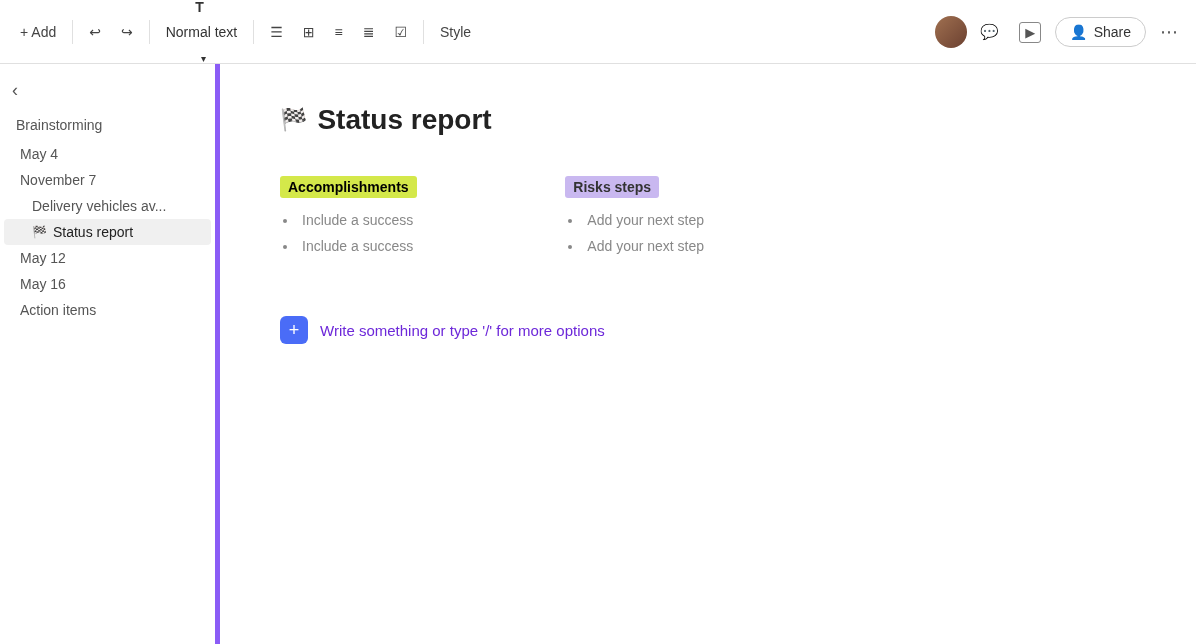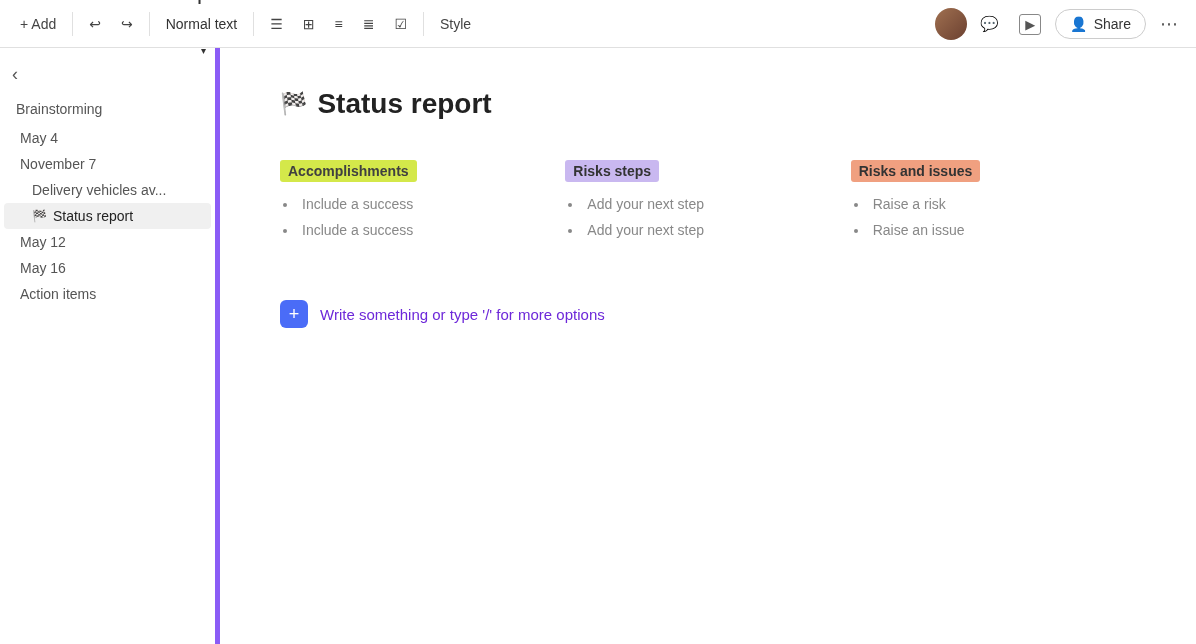--- a/index.html
+++ b/index.html
@@ -1,20 +1,20 @@
 <!DOCTYPE html>
 <html><head>
   <meta charset="utf-8">
   <style>
     * { box-sizing: border-box; margin: 0; padding: 0; }
     body { font-family: 'Segoe UI', Arial, sans-serif; background: #fff; color: #333; height: 644px; overflow: hidden; display: flex; flex-direction: column; }
 
     
     .toolbar {
-      display: flex; align-items: center; padding: 0 12px; height: 48px;
+      display: flex; align-items: center; padding: 0 12px; height: 64px;
       border-bottom: 1px solid #e0e0e0; gap: 4px; flex-shrink: 0;
     }
     .toolbar-btn {
       display: flex; align-items: center; justify-content: center;
       background: none; border: none; cursor: pointer; border-radius: 4px;
       padding: 6px 8px; color: #444; font-size: 14px;
     }
     .toolbar-divider { width: 1px; height: 24px; background: #e0e0e0; margin: 0 4px; }
     .text-style-selector {
       display: flex; align-items: center; gap: 9px; padding: 4px 8px;
@@ -75,21 +75,21 @@
     
     .status-table {
       display: grid; grid-template-columns: 1fr 1fr 1fr; gap: 0; width: 100%;
       max-width: 860px; margin-bottom: 32px;
     }
     .status-col { padding: 0 20px 20px 0; }
     .col-header {
       font-size: 14px; font-weight: 600; padding: 3px 8px; border-radius: 3px;
       display: inline-block; margin-bottom: 14px;
     }
-    .col-header.accomplishments { background: #d4e84a; color: #404040; }
+    .col-header.accomplishments { background: #d4e84a; color: #000000; }
     .col-header.next-steps { background: #c9b8f0; color: #333; }
     .col-header.risks { background: #f0a080; color: #333; }
 
     .col-items { list-style: disc; padding-left: 18px; }
     .col-items li {
       color: #888; font-size: 14px; margin-bottom: 10px; padding-left: 4px;
     }
 
     
     .write-prompt-row {
@@ -225,27 +225,20 @@
       </div>
 
       <div class="status-col">
         <span class="col-header next-steps">Risks steps</span>
         <ul class="col-items">
           <li>Add your next step</li>
           <li>Add your next step</li>
         </ul>
       </div>
 
-      <div class="status-col">
-        <span class="col-header risks">Risks and issues</span>
-        <ul class="col-items">
-          <li>Raise a risk</li>
-          <li>Raise an issue</li>
-        </ul>
-      </div>
 
     </div>
 
     <div class="write-prompt-row">
       <button class="add-block-btn">
         <span>+</span>
       </button>
       <span class="write-prompt-text">Write something or type '/' for more options</span>
     </div>
 

